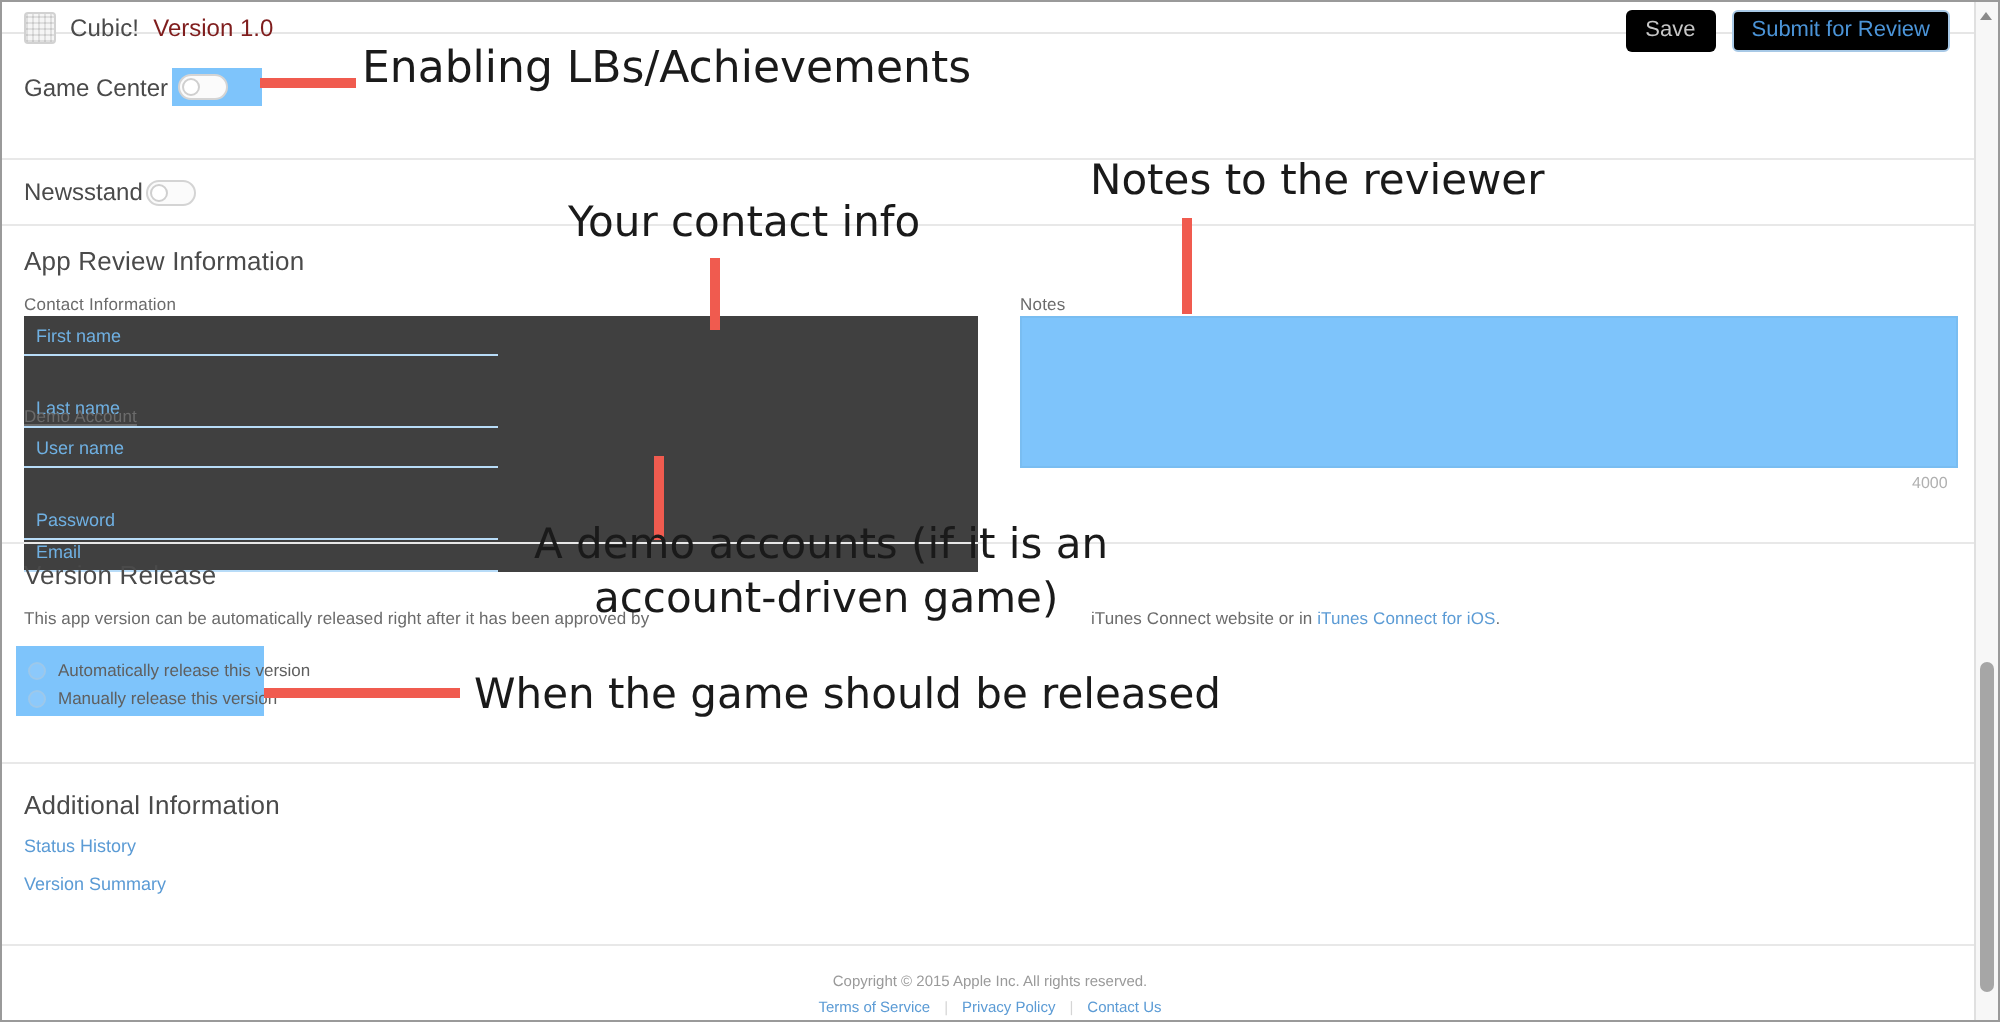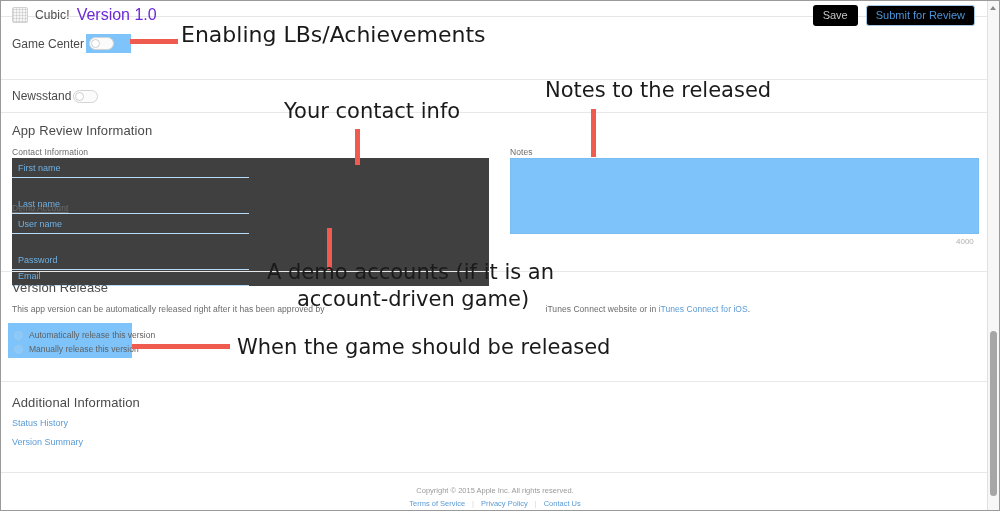--- a/index.html
+++ b/index.html
@@ -54,22 +54,22 @@
     background-blend-mode: multiply;
     box-sizing: border-box;
   }
   .app-name {
     font-size: 12px;
     color: #4a4a4a;
     letter-spacing: .1px;
     white-space: nowrap;
   }
   .app-version {
-    font-size: 16px;
-    color: #6d28d9;
+    font-size: 12px;
+    color: #7f1d1d;
     white-space: nowrap;
   }
   .topbar-actions {
     position: absolute;
     right: 14px; top: 4px;
     display: flex;
     align-items: center;
     gap: 8px;
   }
   .btn {
@@ -401,21 +401,21 @@
   </div>
 
   <div class="scrollbar">
     <div class="scroll-arrow"></div>
     <div class="scroll-thumb"></div>
   </div>
 
   <div class="anno-bar" style="left:129px; top:38px; width:48px; height:5px;"></div>
   <div class="anno-text" style="left:180px; top:22px; font-size:22px;">Enabling LBs/Achievements</div>
 
-  <div class="anno-text" style="left:544px; top:78px; font-size:21px;">Notes to the released</div>
+  <div class="anno-text" style="left:544px; top:78px; font-size:21px;">Notes to the reviewer</div>
   <div class="anno-bar" style="left:590px; top:108px; width:5px; height:48px;"></div>
 
   <div class="anno-text" style="left:283px; top:99px; font-size:21px;">Your contact info</div>
   <div class="anno-bar" style="left:354px; top:128px; width:5px; height:36px;"></div>
 
   <div class="anno-bar" style="left:326px; top:227px; width:5px; height:42px;"></div>
   <div class="anno-text" style="left:266px; top:260px; font-size:21px;">A demo accounts (if it is an</div>
   <div class="anno-text" style="left:296px; top:287px; font-size:21px;">account-driven game)</div>
 
   <div class="anno-bar" style="left:131px; top:343px; width:98px; height:5px;"></div>

